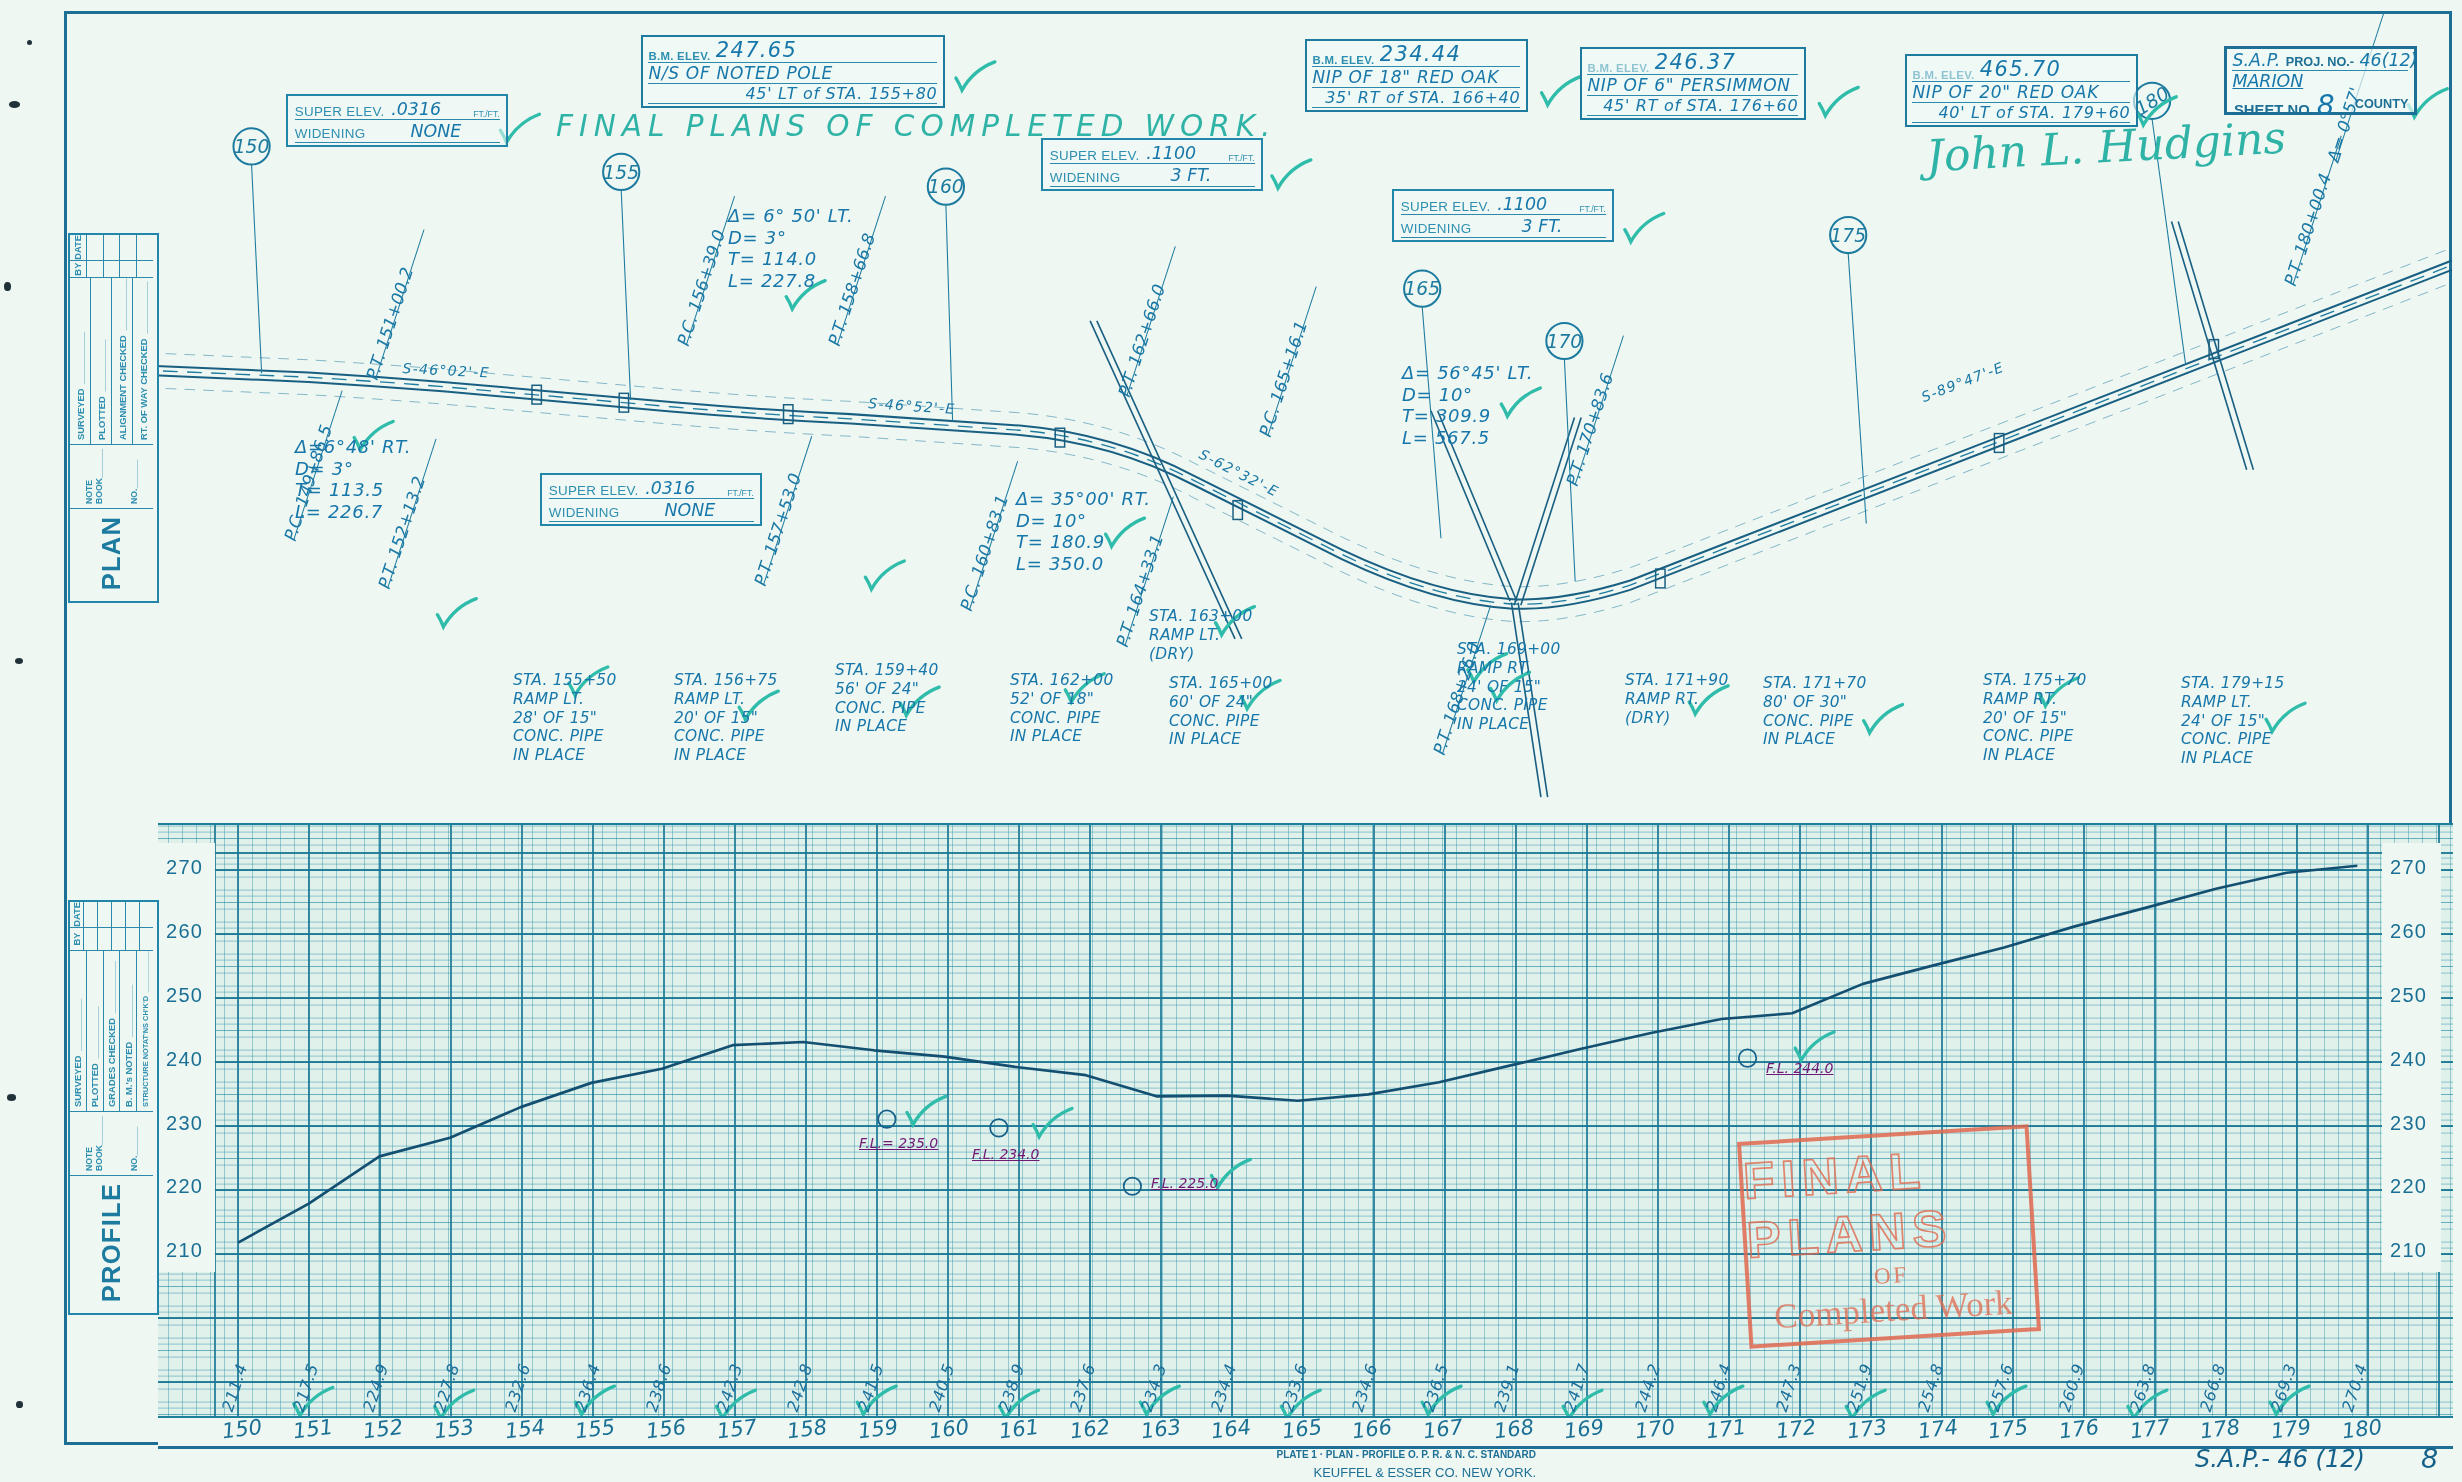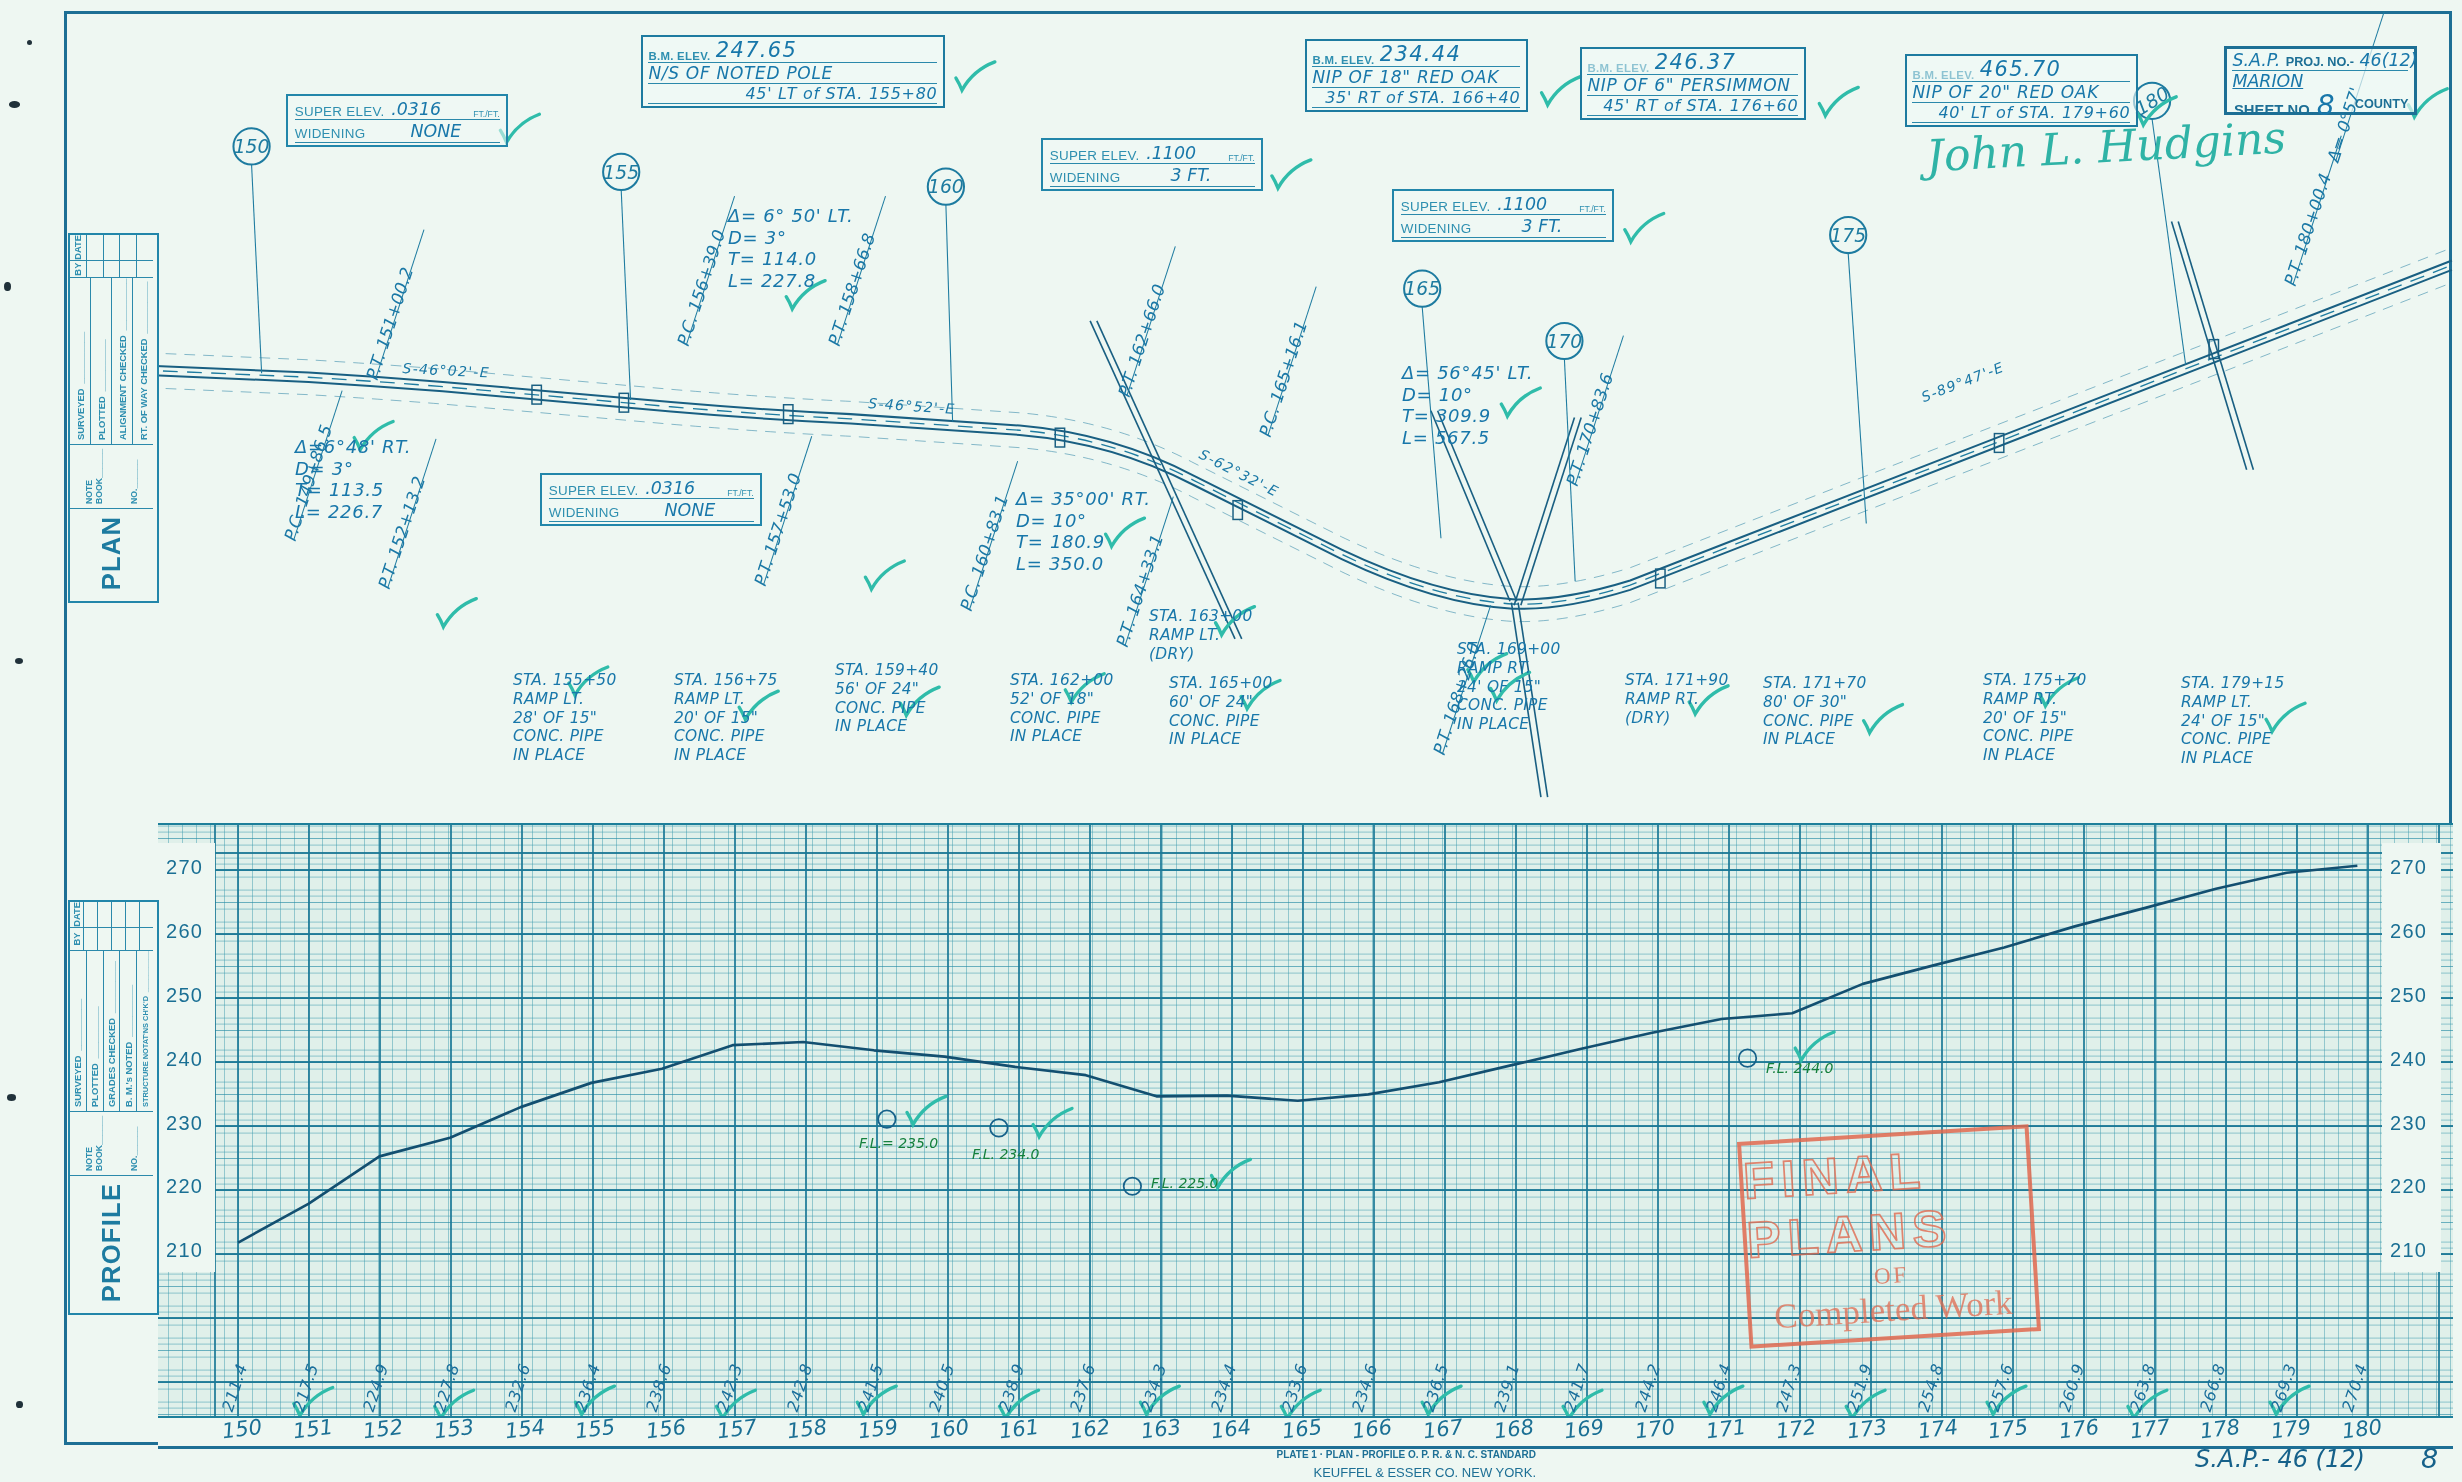--- a/index.html
+++ b/index.html
@@ -57,21 +57,21 @@
     border-top:2.7px solid #1d7f9a;}
   .elev-strip{position:absolute;z-index:2;background:#eef7f2;}
   .elev-lbl{position:absolute;z-index:4;font-size:20px;color:#1a6f94;letter-spacing:1.3px;}
   .sta-strip{position:absolute;left:158px;top:1416px;width:2295px;height:28px;z-index:4;
      background:#eef7f2;border-top:2px solid #1d7f9a;border-bottom:3.4px solid #1d6f95;}
   .sta-num{position:absolute;z-index:5;font-family:"DejaVu Sans",sans-serif;font-style:italic;
      font-size:21px;color:#1a6f94;transform:rotate(-7deg);}
   .grade-num{position:absolute;z-index:4;font-family:"DejaVu Sans",sans-serif;font-style:italic;
      font-size:16px;color:#1a6f9c;transform:rotate(-72deg);transform-origin:0 0;white-space:nowrap;letter-spacing:0.7px;}
   .fl-lbl{position:absolute;z-index:5;font-family:"DejaVu Sans",sans-serif;font-style:italic;
-     font-size:14px;color:#15803d;white-space:nowrap;}
+     font-size:14px;color:#701a75;white-space:nowrap;text-decoration:underline;}
   
   .stamp{position:absolute;left:1743px;top:1133px;width:284px;height:199px;z-index:6;
      border:4.7px solid rgba(224,105,79,.85);transform:rotate(-3.5deg);
      display:flex;flex-direction:column;align-items:center;justify-content:center;gap:1.3px;}
   .stamp-l1{font-size:51px;font-weight:bold;letter-spacing:6.7px;color:transparent;
      -webkit-text-stroke:1.7px rgba(224,105,79,.8);font-family:"Liberation Sans",sans-serif;}
   .stamp-l2{font-size:23px;letter-spacing:2.7px;color:rgba(224,105,79,.8);font-family:"Liberation Serif",serif;}
   .stamp-l3{font-size:35px;color:rgba(224,105,79,.75);font-family:"Liberation Serif",serif;}
   
   .margin-block{position:absolute;z-index:4;border:2px solid #2286aa;background:#eef7f2;}
@@ -217,20 +217,21 @@
       <path d="M0,16 Q5,24 9,34 Q26,4 58,-8" fill="none" stroke="#2fbcaa" stroke-width="5" stroke-linecap="round" transform="translate(2962,2074)"></path>
       <path d="M0,16 Q5,24 9,34 Q26,4 58,-8" fill="none" stroke="#2fbcaa" stroke-width="5" stroke-linecap="round" transform="translate(3172,2080)"></path>
       <path d="M0,16 Q5,24 9,34 Q26,4 58,-8" fill="none" stroke="#2fbcaa" stroke-width="5" stroke-linecap="round" transform="translate(3384,2074)"></path>
       <path d="M355.0,1851.9 L460.3,1793.8 L565.6,1723.4 L670.9,1695.7 L776.2,1650.0 L881.5,1613.9 L986.8,1592.9 L1092.1,1557.7 L1197.4,1552.9 L1302.7,1565.3 L1408.0,1574.8 L1513.3,1590.1 L1618.6,1602.4 L1723.9,1633.9 L1829.2,1632.9 L1934.5,1640.5 L2039.8,1631.0 L2145.1,1612.9 L2250.4,1588.2 L2355.7,1563.4 L2461.0,1539.6 L2566.3,1518.7 L2671.6,1510.1 L2776.9,1466.3 L2882.2,1438.7 L2987.5,1412.0 L3092.8,1380.6 L3198.1,1353.0 L3303.4,1324.5 L3408.7,1300.7 L3514.0,1290.2" fill="none" stroke="#134f70" stroke-width="4" stroke-linejoin="round"></path>
       <circle cx="1322" cy="1668" r="13" fill="none" stroke="#16618a" stroke-width="2.6"></circle>
       <circle cx="1489" cy="1681" r="13" fill="none" stroke="#16618a" stroke-width="2.6"></circle>
       <circle cx="1688" cy="1768" r="13" fill="none" stroke="#16618a" stroke-width="2.6"></circle>
       <circle cx="2605" cy="1577" r="13" fill="none" stroke="#16618a" stroke-width="2.6"></circle>
     </svg>
 
+  <div class="main-title" style="left:556px;top:109px">FINAL PLANS OF COMPLETED WORK.</div>
   <div class="signature" style="left:1926px;top:121px">John L. Hudgins</div>
 
   <div class="title-block" style="left:2224px;top:46px;width:176px">
     <div class="tb-row">
       <span class="hand tb-hand">S.A.P.</span>
       <span class="tb-print">PROJ. NO.-</span>
       <span class="hand tb-hand">46(12)</span>
     </div>
     <div class="tb-row">
       <span class="hand tb-hand" style="text-decoration:underline">MARION</span>

